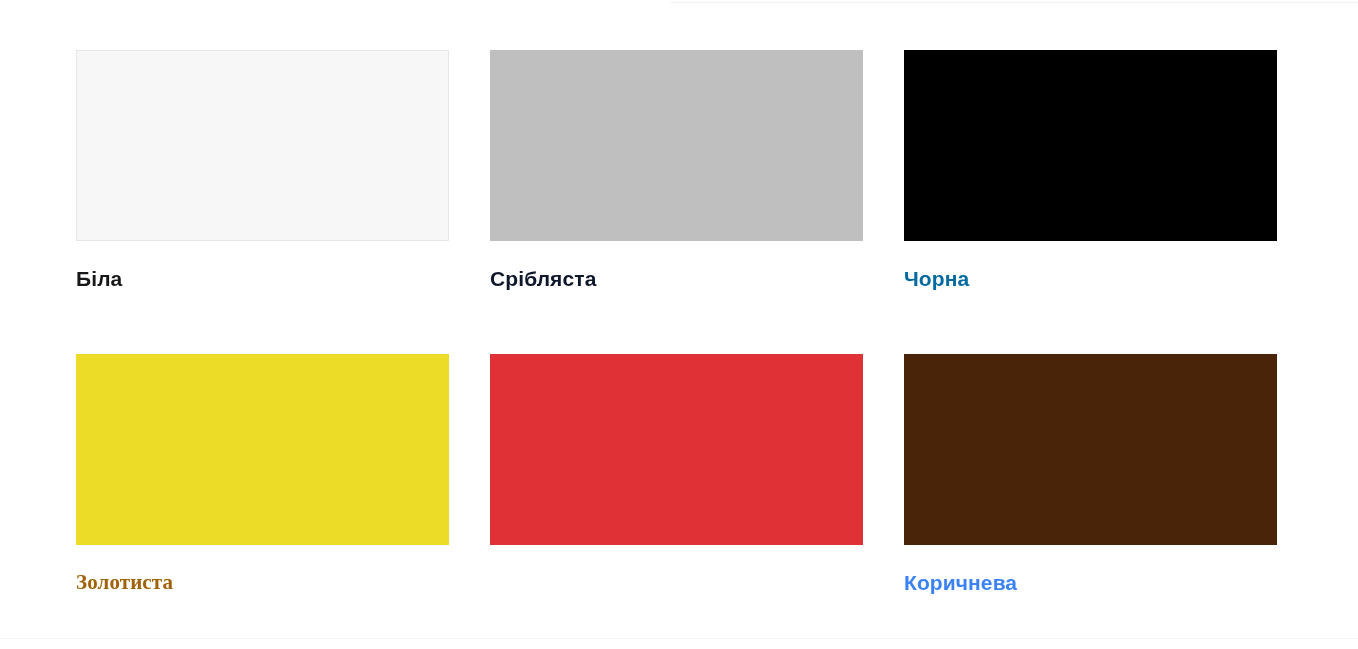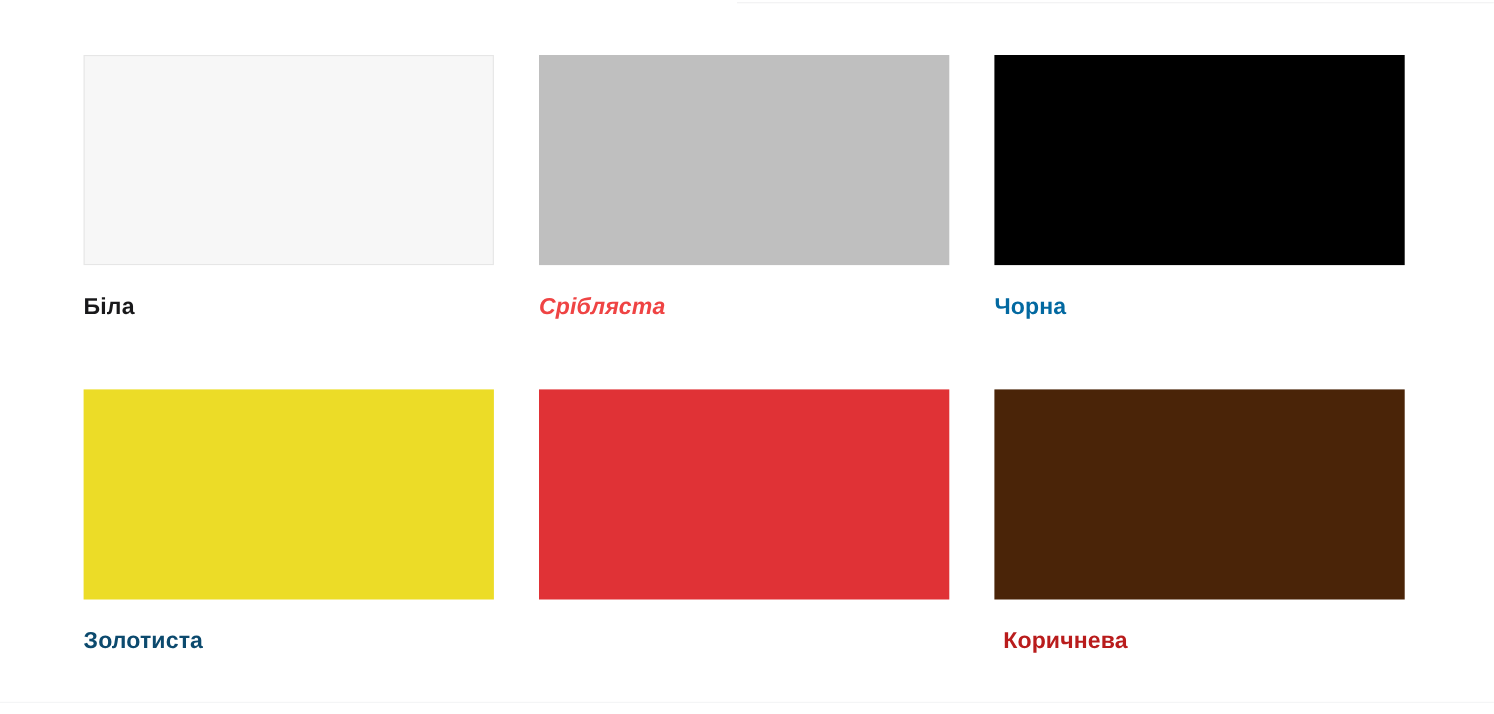--- a/index.html
+++ b/index.html
@@ -76,37 +76,37 @@
 
 <div class="swatch-grid">
 
   <div class="swatch-cell">
     <div class="swatch-chip" style="background-color: rgb(247, 247, 247); border: 1px solid rgb(230, 230, 230);"></div>
     <div class="swatch-label" style="color: rgb(24, 24, 26);">Біла</div>
   </div>
 
   <div class="swatch-cell">
     <div class="swatch-chip" style="background-color: rgb(191, 191, 191); border: none;"></div>
-    <div class="swatch-label" style="color: #ef4444; font-style: italic;">Срібляста</div>
+    <div class="swatch-label" style="color: #0f172a;">Срібляста</div>
   </div>
 
   <div class="swatch-cell">
     <div class="swatch-chip" style="background-color: rgb(0, 0, 0); border: none;"></div>
     <div class="swatch-label" style="color: #0369a1;">Чорна</div>
   </div>
 
   <div class="swatch-cell">
     <div class="swatch-chip" style="background-color: rgb(236, 220, 39); border: none;"></div>
-    <div class="swatch-label" style="color: #0c4a6e;">Золотиста</div>
+    <div class="swatch-label" style="color: #a16207; font-family: Liberation Serif, serif;">Золотиста</div>
   </div>
 
   <div class="swatch-cell">
     <div class="swatch-chip" style="background-color: rgb(224, 50, 54); border: none;"></div>
   </div>
 
   <div class="swatch-cell">
     <div class="swatch-chip" style="background-color: rgb(74, 36, 8); border: none;"></div>
-    <div class="swatch-label" style="color: #b91c1c; margin-left: 8px;">Коричнева</div>
+    <div class="swatch-label" style="color: #3b82f6;">Коричнева</div>
   </div>
 
 </div>
 
 <div class="edge-line-bottom"></div>
 
 </body></html>

